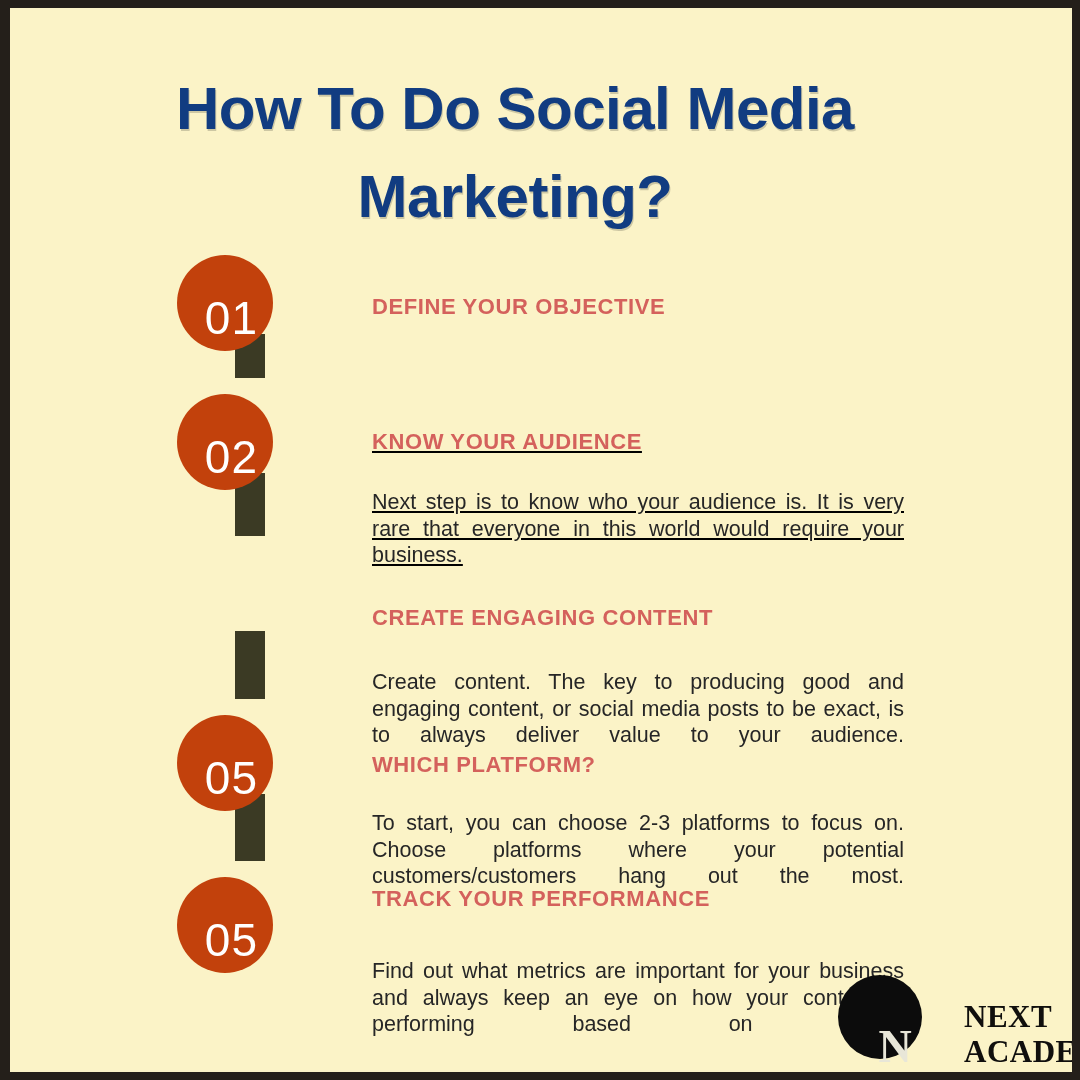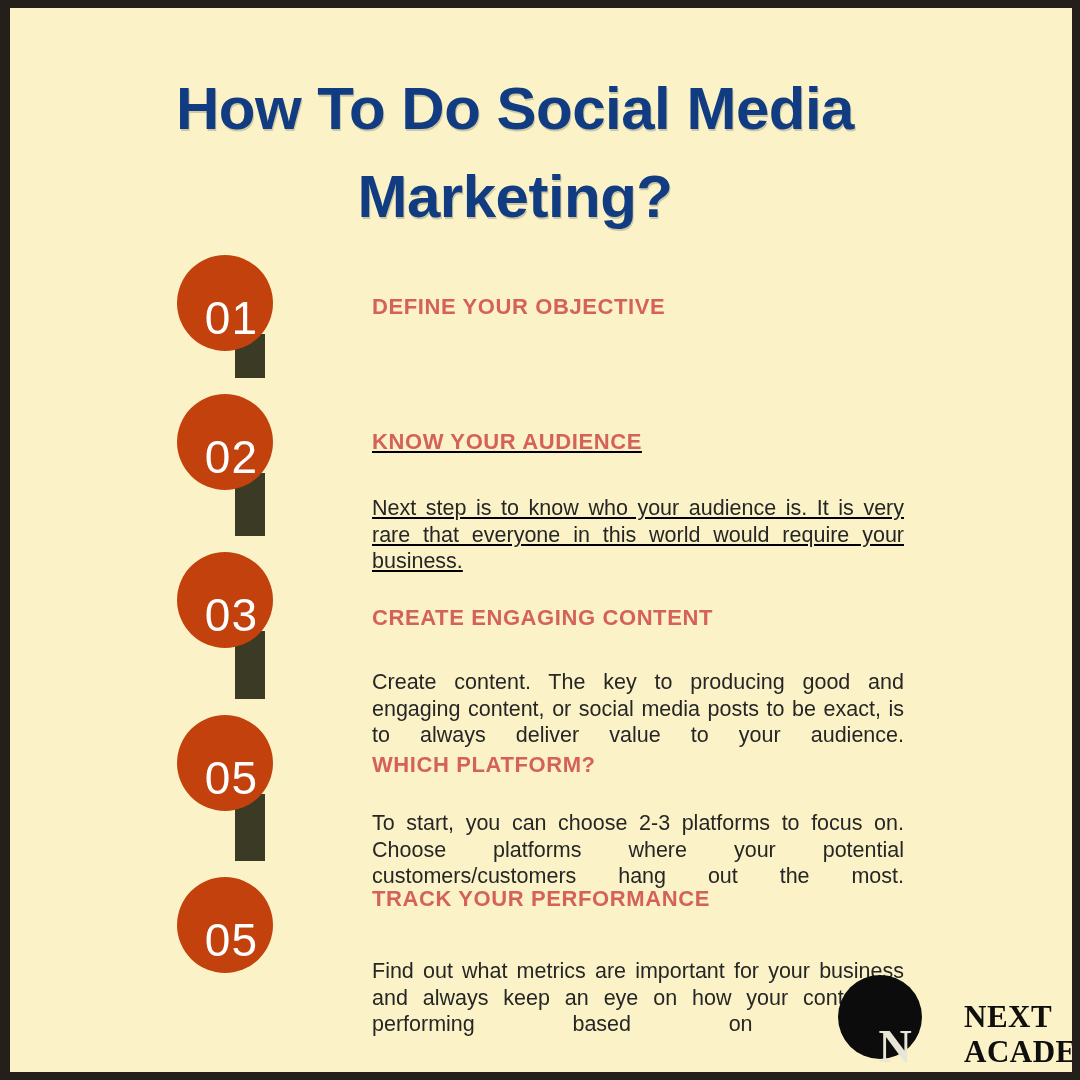--- a/index.html
+++ b/index.html
@@ -122,32 +122,31 @@
   </h1>
 
   <div id="timeline">
     <div class="rail" style="top:96px;height:44px;"></div>
     <div class="rail" style="top:235px;height:63px;"></div>
     <div class="rail" style="top:393px;height:68px;"></div>
     <div class="rail" style="top:556px;height:67px;"></div>
 
     <div class="node" style="top:17px;">01</div>
     <div class="node" style="top:156px;">02</div>
-    <div class="node" style="top:314px;">03</div>
     <div class="node" style="top:477px;">05</div>
     <div class="node" style="top:639px;">05</div>
   </div>
 
   <div class="step" style="top:236px;margin-top:19px;">
     <div class="step-heading">DEFINE YOUR OBJECTIVE</div>
   </div>
 
   <div class="step" style="top:390px;text-decoration:underline;">
     <div class="step-heading">KNOW YOUR AUDIENCE</div>
-    <div class="step-body" style="margin-top:9px;">Next step is to know who your audience is. It is very rare that everyone in this world would require your business.</div>
+    <div class="step-body" style="margin-top:3px;">Next step is to know who your audience is. It is very rare that everyone in this world would require your business.</div>
   </div>
 
   <div class="step" style="top:554px;margin-top:12px;">
     <div class="step-heading">CREATE ENGAGING CONTENT</div>
     <div class="step-body" style="margin-top:7px;">Create content. The key to producing good and engaging content, or social media posts to be exact, is to always deliver value to your audience.</div>
   </div>
 
   <div class="step" style="top:713px;">
     <div class="step-heading">WHICH PLATFORM?</div>
     <div class="step-body" style="margin-top:1px;">To start, you can choose 2-3 platforms to focus on. Choose platforms where your potential customers/customers hang out the most.</div>

